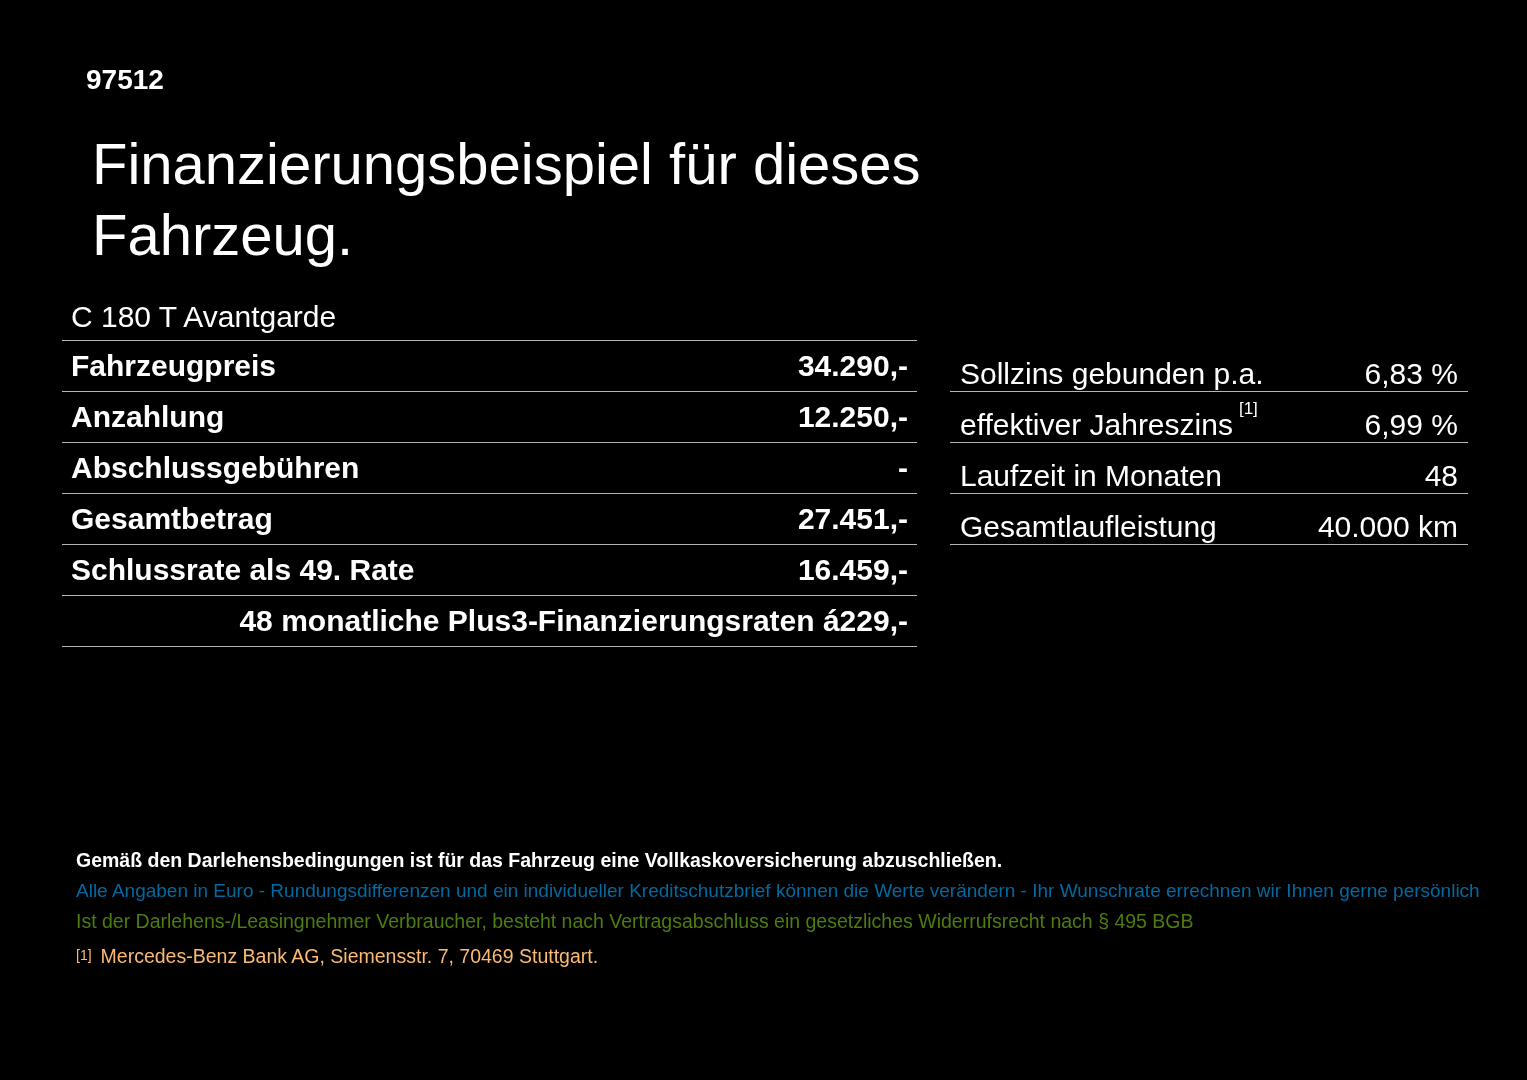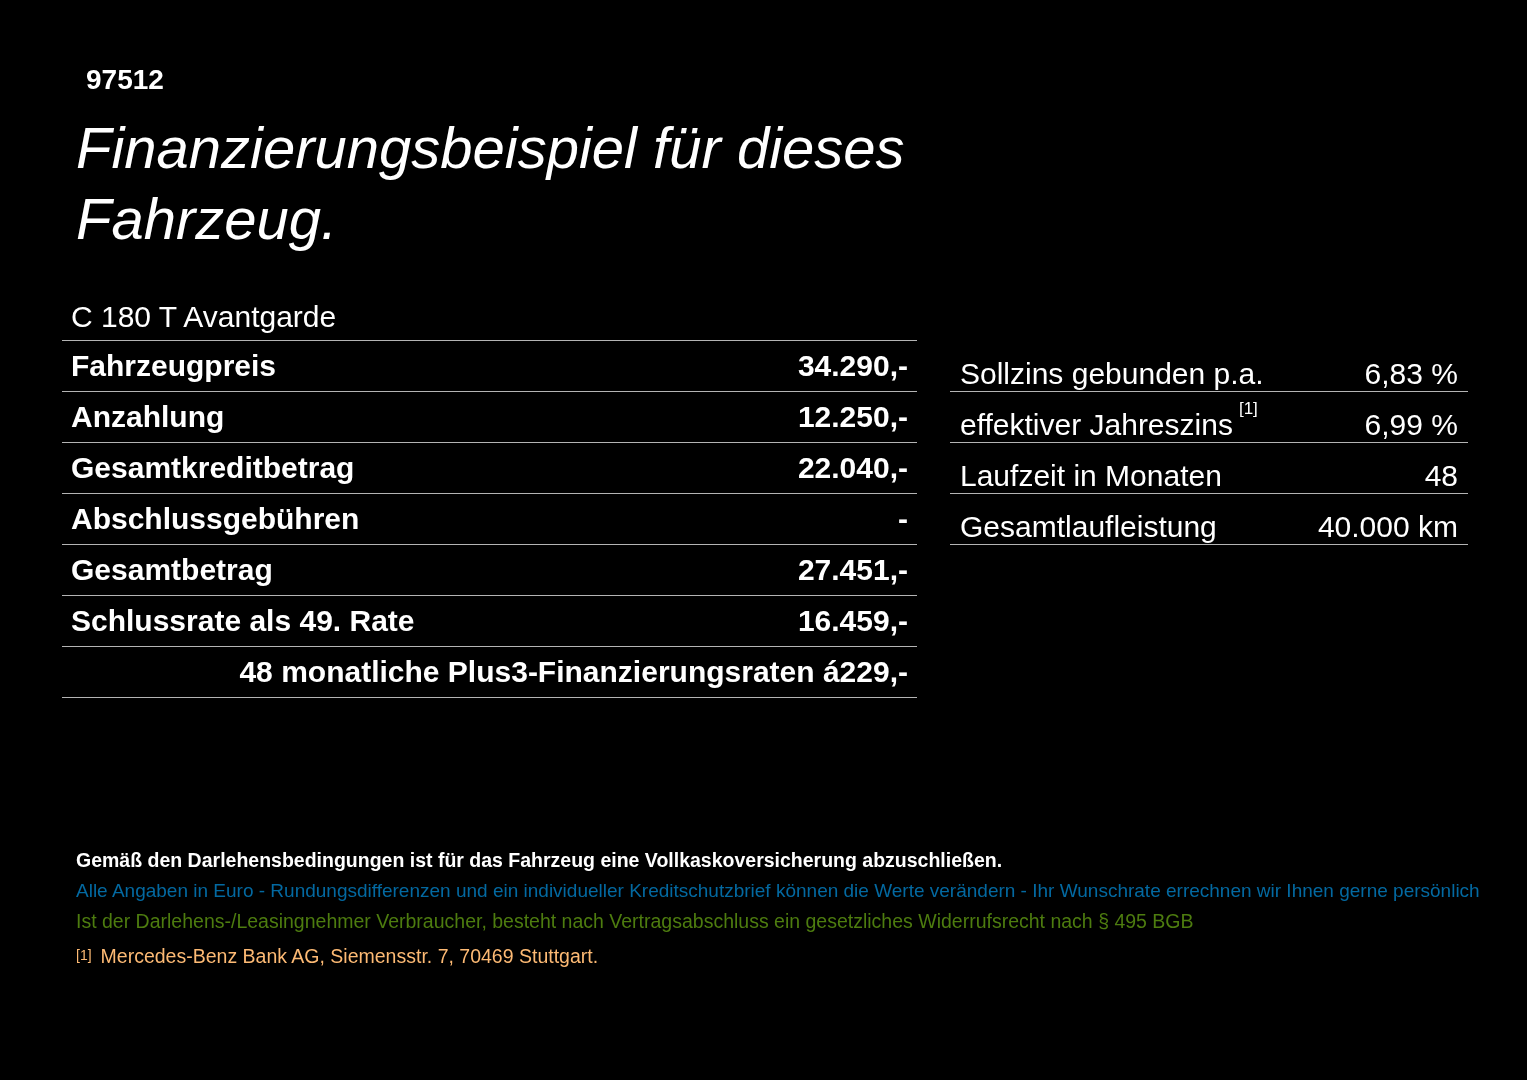--- a/index.html
+++ b/index.html
@@ -22,26 +22,25 @@
     top: 64px;
     font-size: 28px;
     font-weight: 700;
     margin-left: 7px;
   }
 
   .title {
     position: absolute;
     left: 76px;
     top: 112px;
-    margin: 0;
+    margin: 16px;
     font-size: 58px;
     font-weight: 400;
     line-height: 71px;
     letter-spacing: 0;
-    font-style: italic;
   }
 
   
   .finance-table {
     position: absolute;
     left: 62px;
     top: 299px;
     width: 855px;
   }
   .table-header {
@@ -138,24 +137,20 @@
 
   <div class="f-row">
     <span>Fahrzeugpreis</span>
     <span>34.290,-</span>
   </div>
   <div class="f-row">
     <span>Anzahlung</span>
     <span>12.250,-</span>
   </div>
   <div class="f-row">
-    <span>Gesamtkreditbetrag</span>
-    <span>22.040,-</span>
-  </div>
-  <div class="f-row">
     <span>Abschlussgebühren</span>
     <span>-</span>
   </div>
   <div class="f-row">
     <span>Gesamtbetrag</span>
     <span>27.451,-</span>
   </div>
   <div class="f-row">
     <span>Schlussrate als 49. Rate</span>
     <span>16.459,-</span>

